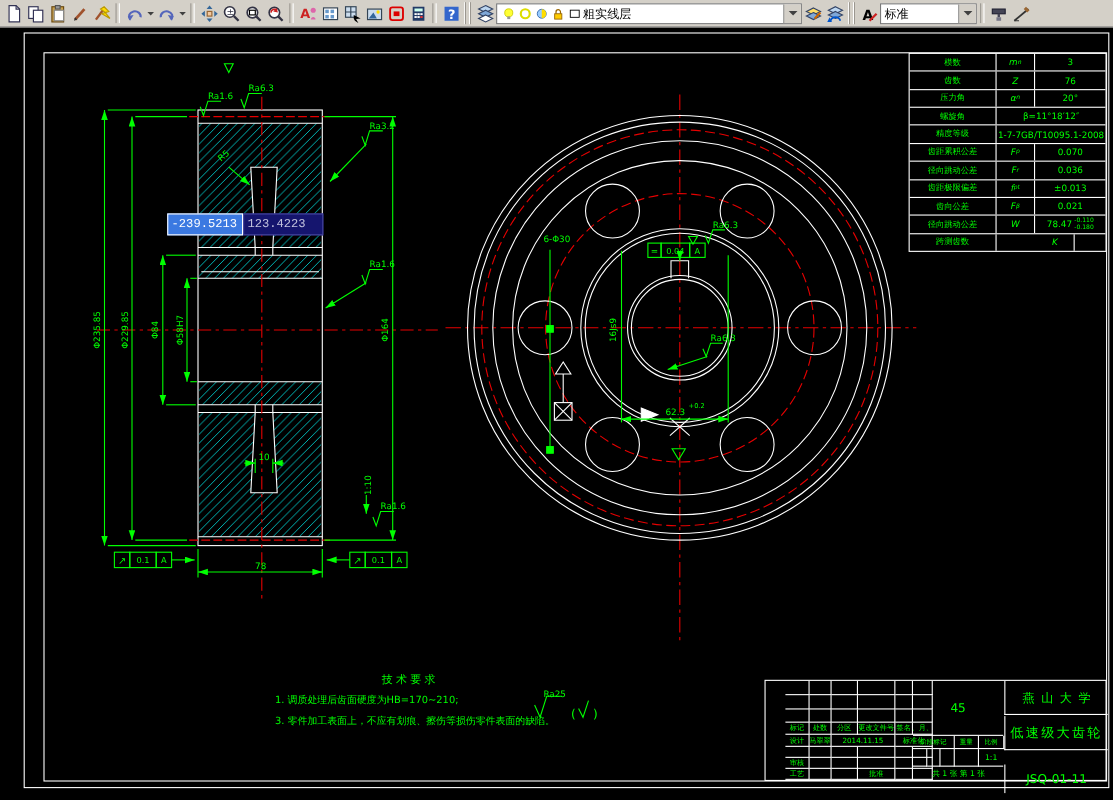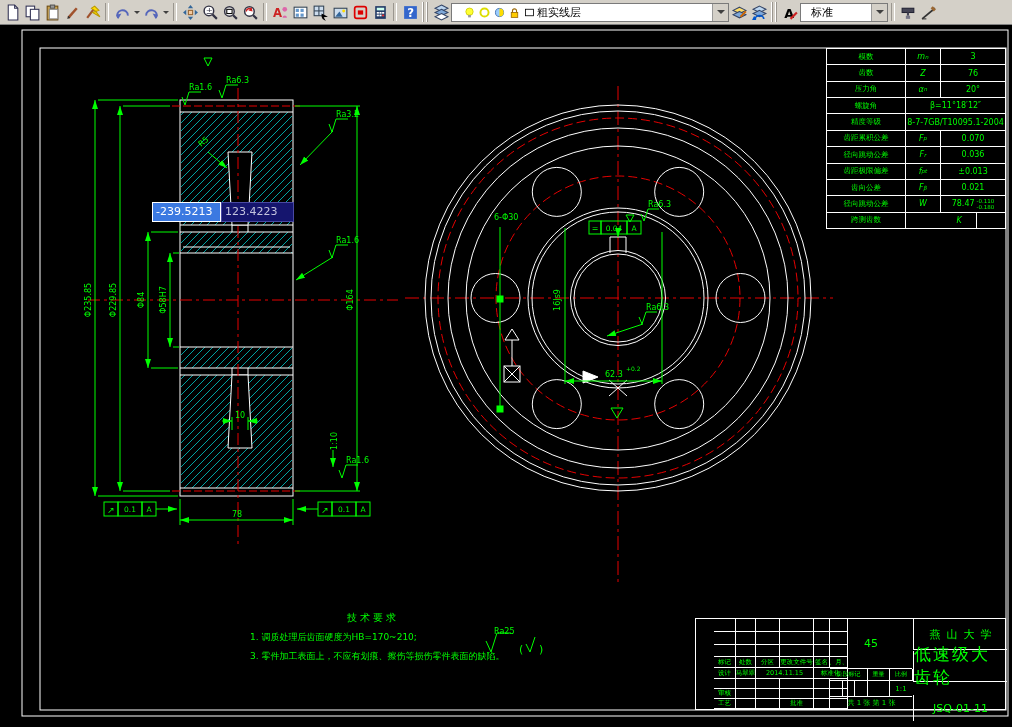--- a/index.html
+++ b/index.html
@@ -9,30 +9,30 @@
   .toolbar{position:absolute;left:0;top:0;width:1012px;height:25px;background:#d4d0c8;
            border-bottom:1px solid #808080;display:flex;align-items:center;z-index:10;
            padding-left:2px;box-sizing:border-box;}
   .tbi{width:20px;height:20px;display:inline-flex;align-items:center;justify-content:center;flex:none;}
   .sep{width:2px;height:18px;border-left:1px solid #9a968f;border-right:1px solid #fff;margin:0 3px;flex:none;}
   .grip{width:7px;height:20px;margin:0 2px;flex:none;
         background:repeating-linear-gradient(90deg,#fff 0 1px,#9a968f 1px 2px,#d4d0c8 2px 4px);}
   .caret{width:9px;height:18px;display:inline-flex;align-items:center;justify-content:center;flex:none;}
   .caret i{border:3px solid transparent;border-top-color:#404040;margin-top:3px;}
   .combo{height:19px;background:#fff;border:1px solid #7a7a7a;display:flex;align-items:center;
-         font-size:11px;padding-left:10px;box-sizing:border-box;flex:none;color:#000;}
+         font-size:11px;padding-left:3px;box-sizing:border-box;flex:none;color:#000;}
   .combo .cv{flex:1;white-space:nowrap;overflow:hidden;}
   .combo .mi{width:15px;height:15px;display:inline-flex;align-items:center;justify-content:center;flex:none;}
   .combo .mi svg{width:13px;height:13px;}
   .drop{width:15px;height:17px;background:#d4d0c8;border-left:1px solid #999;display:flex;
         align-items:center;justify-content:center;flex:none;}
   .drop i{border:4px solid transparent;border-top-color:#404040;margin-top:4px;}
   
-  .coordx,.coordy{position:absolute;top:202px;height:18px;font-size:11px;line-height:18px;
-        padding-left:3px;z-index:6;box-sizing:content-box;}
+  .coordx,.coordy{position:absolute;top:194px;height:18px;font-size:11px;line-height:18px;
+        padding-left:3px;z-index:6;box-sizing:content-box;font-family:Liberation Mono, monospace;}
   .coordx{left:152px;width:64px;background:#3b79e1;border:1px solid #fff;color:#fff;}
   .coordy{left:221px;width:68px;background:#15156e;border:1px solid #4949a2;color:#c3c3de;}
   
   .ptable{position:absolute;left:826px;top:48px;width:180px;height:181px;border:1px solid #fff;
           display:flex;flex-direction:column;z-index:4;box-sizing:border-box;text-align:center;}
   .prow{flex:1;display:flex;border-bottom:1px solid #fff;min-height:0;}
   .prow:last-child{border-bottom:none;gap:36px;}
   .pc{border-right:1px solid #fff;color:#00ff00;font-size:7.5px;display:flex;align-items:center;
       justify-content:center;overflow:hidden;white-space:nowrap;}
   .pc.l{width:78px;flex:none;}
@@ -56,21 +56,21 @@
   .tsh{position:absolute;top:50px;height:11px;border-bottom:1px solid #fff;border-right:1px solid #fff;
        font-size:6px;display:flex;align-items:center;justify-content:center;overflow:hidden;}
   .tc2{position:absolute;top:62px;height:15px;border-bottom:1px solid #fff;border-right:1px solid #fff;
        font-size:7px;display:flex;align-items:center;justify-content:center;}
   .tsheet{position:absolute;left:0;top:78px;width:83px;height:12px;display:flex;align-items:center;
           justify-content:center;font-size:7px;white-space:nowrap;}
   .tb-right>div{border-left:1px solid #fff;box-sizing:border-box;display:flex;align-items:center;justify-content:center;}
   .tschool{position:absolute;left:0;top:0;width:94px;height:31px;border-bottom:1px solid #fff;
            font-size:11px;letter-spacing:6px;padding-left:6px;box-sizing:border-box;}
   .tname{position:absolute;left:0;top:32px;width:94px;height:31px;border-bottom:1px solid #fff;
-         font-size:17px;letter-spacing:2px;}
+         font-size:12px;letter-spacing:2px;}
   .tno{position:absolute;left:0;top:76px;width:94px;height:26px;font-size:11px;}
   
   .treq{position:absolute;left:250px;top:611px;width:340px;color:#00ff00;z-index:4;}
   .treq .tt{font-size:10px;letter-spacing:3px;margin-left:97px;margin-bottom:3px;}
   .treq .ln{font-size:9px;line-height:19px;white-space:nowrap;}
   svg text{font-family:"DejaVu Sans",sans-serif;}
 </style>
 </head>
 <body>
 
@@ -509,21 +509,21 @@
         <div class="pc l">压力角</div>
         <div class="pc s">α<sub>n</sub></div>
         <div class="pc v">20°</div>
       </div>
       <div class="prow">
         <div class="pc l">螺旋角</div>
         <div class="pc m">β=11°18′12″</div>
       </div>
       <div class="prow">
         <div class="pc l">精度等级</div>
-        <div class="pc m">8-7-7GB/T10095.1-2004</div>
+        <div class="pc m">1-7-7GB/T10095.1-2008</div>
       </div>
       <div class="prow">
         <div class="pc l">齿距累积公差</div>
         <div class="pc s">F<sub>p</sub></div>
         <div class="pc v">0.070</div>
       </div>
       <div class="prow">
         <div class="pc l">径向跳动公差</div>
         <div class="pc s">F<sub>r</sub></div>
         <div class="pc v">0.036</div>

